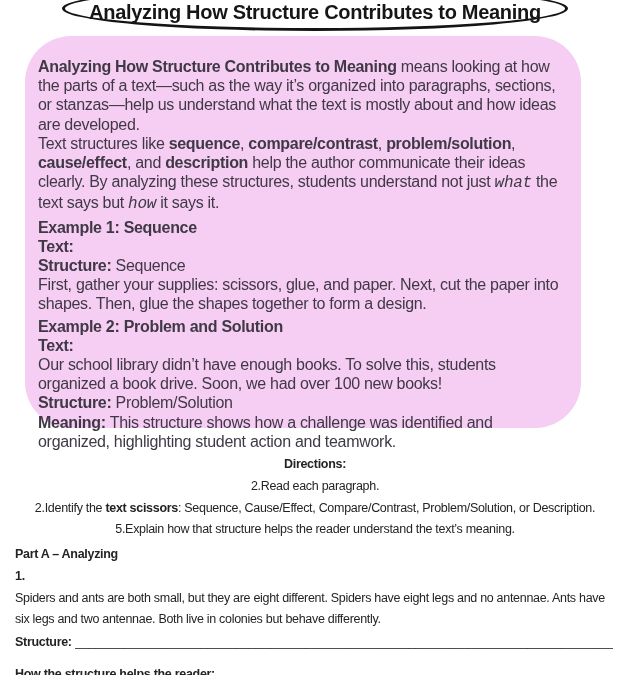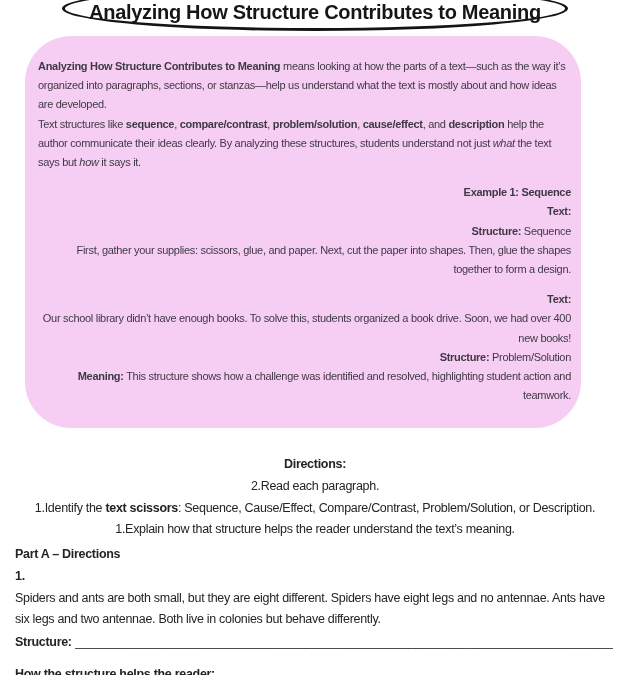--- a/index.html
+++ b/index.html
@@ -4,21 +4,21 @@
 <style>
   html, body { margin: 0; padding: 0; }
   body {
     width: 618px; height: 675px;
     overflow: hidden; position: relative;
     background: #ffffff;
     font-family: "Liberation Sans", sans-serif;
     -webkit-font-smoothing: antialiased;
   }
   .b { font-weight: 700; }
-  .i { font-style: italic; }
+  .i { font-style: italic; font-family: Liberation Mono, monospace; }
   p { margin: 0; }
 
   
   .title-oval {
     position: absolute; left: 62px; top: -14px;
     width: 506px; height: 45px; box-sizing: border-box;
     border: 3px solid #141414; border-radius: 50%;
     display: flex; align-items: center; justify-content: center;
     padding-top: 7px; background: #ffffff;
   }
@@ -26,25 +26,25 @@
     font-size: 20px; font-weight: 700; letter-spacing: -0.3px;
     color: #161616; white-space: nowrap;
   }
 
   
   .info-box {
     position: absolute; left: 25px; top: 36px;
     width: 556px; height: 392px; box-sizing: border-box;
     background: var(--pink, #f6cdf3);
     border-radius: 46px;
-    padding: 21px 10px 0 13px;
+    padding: 21px 19px 0 13px;
     color: #3f3946;
-    font-size: 11px; letter-spacing: -0.3px; line-height: 19.2px;
+    font-size: 16px; letter-spacing: -0.3px; line-height: 19.2px;
   }
-  .example { margin-top: 11px; text-align: right; }
+  .example { margin-top: 3px; }
 
   
   .body-text {
     position: absolute; left: 15px; width: 600px;
     color: #242424;
     font-size: 12.5px; letter-spacing: -0.3px; line-height: 21.8px;
   }
   .directions-section { top: 454px; text-align: center; }
   .part-a-section { top: 544px; }
   .structure-row {
@@ -68,36 +68,37 @@
     <p><span>Text structures like </span><span class="b">sequence</span><span>, </span><span class="b">compare/contrast</span><span>, </span><span class="b">problem/solution</span><span>, </span><span class="b">cause/effect</span><span>, and </span><span class="b">description</span><span> help the author communicate their ideas clearly. By analyzing these structures, students understand not just </span><span class="i">what</span><span> the text says but </span><span class="i">how</span><span> it says it.</span></p>
 
     <div class="example">
       <p class="b">Example 1: Sequence</p>
       <p><span class="b">Text:</span></p>
       <p><span class="b">Structure:</span><span> Sequence</span></p>
       <p>First, gather your supplies: scissors, glue, and paper. Next, cut the paper into shapes. Then, glue the shapes together to form a design.</p>
     </div>
 
     <div class="example">
+      <p class="b">Example 2: Problem and Solution</p>
       <p><span class="b">Text:</span></p>
-      <p>Our school library didn’t have enough books. To solve this, students organized a book drive. Soon, we had over 400 new books!</p>
+      <p>Our school library didn’t have enough books. To solve this, students organized a book drive. Soon, we had over 100 new books!</p>
       <p><span class="b">Structure:</span><span> Problem/Solution</span></p>
-      <p><span class="b">Meaning:</span><span> This structure shows how a challenge was identified and resolved, highlighting student action and teamwork.</span></p>
+      <p><span class="b">Meaning:</span><span> This structure shows how a challenge was identified and organized, highlighting student action and teamwork.</span></p>
     </div>
   </div>
 
   <div class="body-text directions-section">
     <p class="b">Directions:</p>
     <p><span>2.Read each paragraph.</span></p>
-    <p><span>1.Identify the </span><span class="b">text scissors</span><span>: Sequence, Cause/Effect, Compare/Contrast, Problem/Solution, or Description.</span></p>
-    <p><span>1.Explain how that structure helps the reader understand the text’s meaning.</span></p>
+    <p><span>2.Identify the </span><span class="b">text scissors</span><span>: Sequence, Cause/Effect, Compare/Contrast, Problem/Solution, or Description.</span></p>
+    <p><span>5.Explain how that structure helps the reader understand the text’s meaning.</span></p>
   </div>
 
   <div class="body-text part-a-section">
-    <p class="b">Part A – Directions</p>
+    <p class="b">Part A – Analyzing</p>
     <p class="b">1.</p>
     <p>Spiders and ants are both small, but they are eight different. Spiders have eight legs and no antennae. Ants have six legs and two antennae. Both live in colonies but behave differently.</p>
   </div>
 
   <div class="body-text structure-row">
     <span class="b">Structure:</span><span class="blank-line"> __________________________________________________________________________________________</span>
   </div>
 
   <div class="body-text helper-row">
     <span class="b">How the structure helps the reader:</span>

